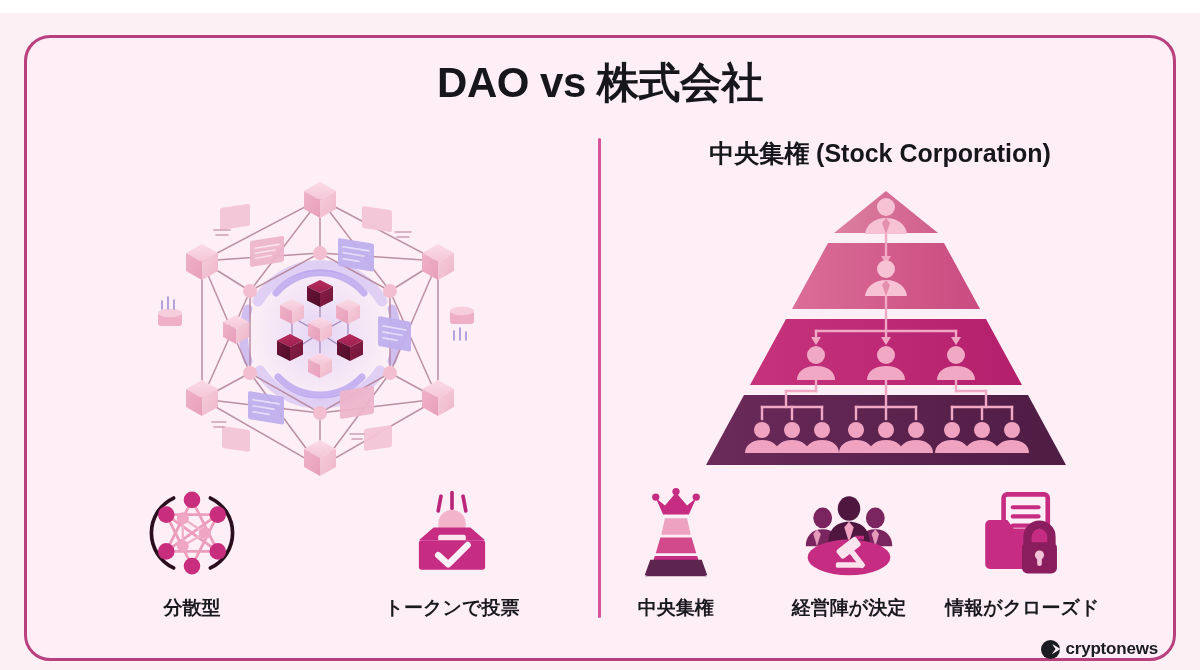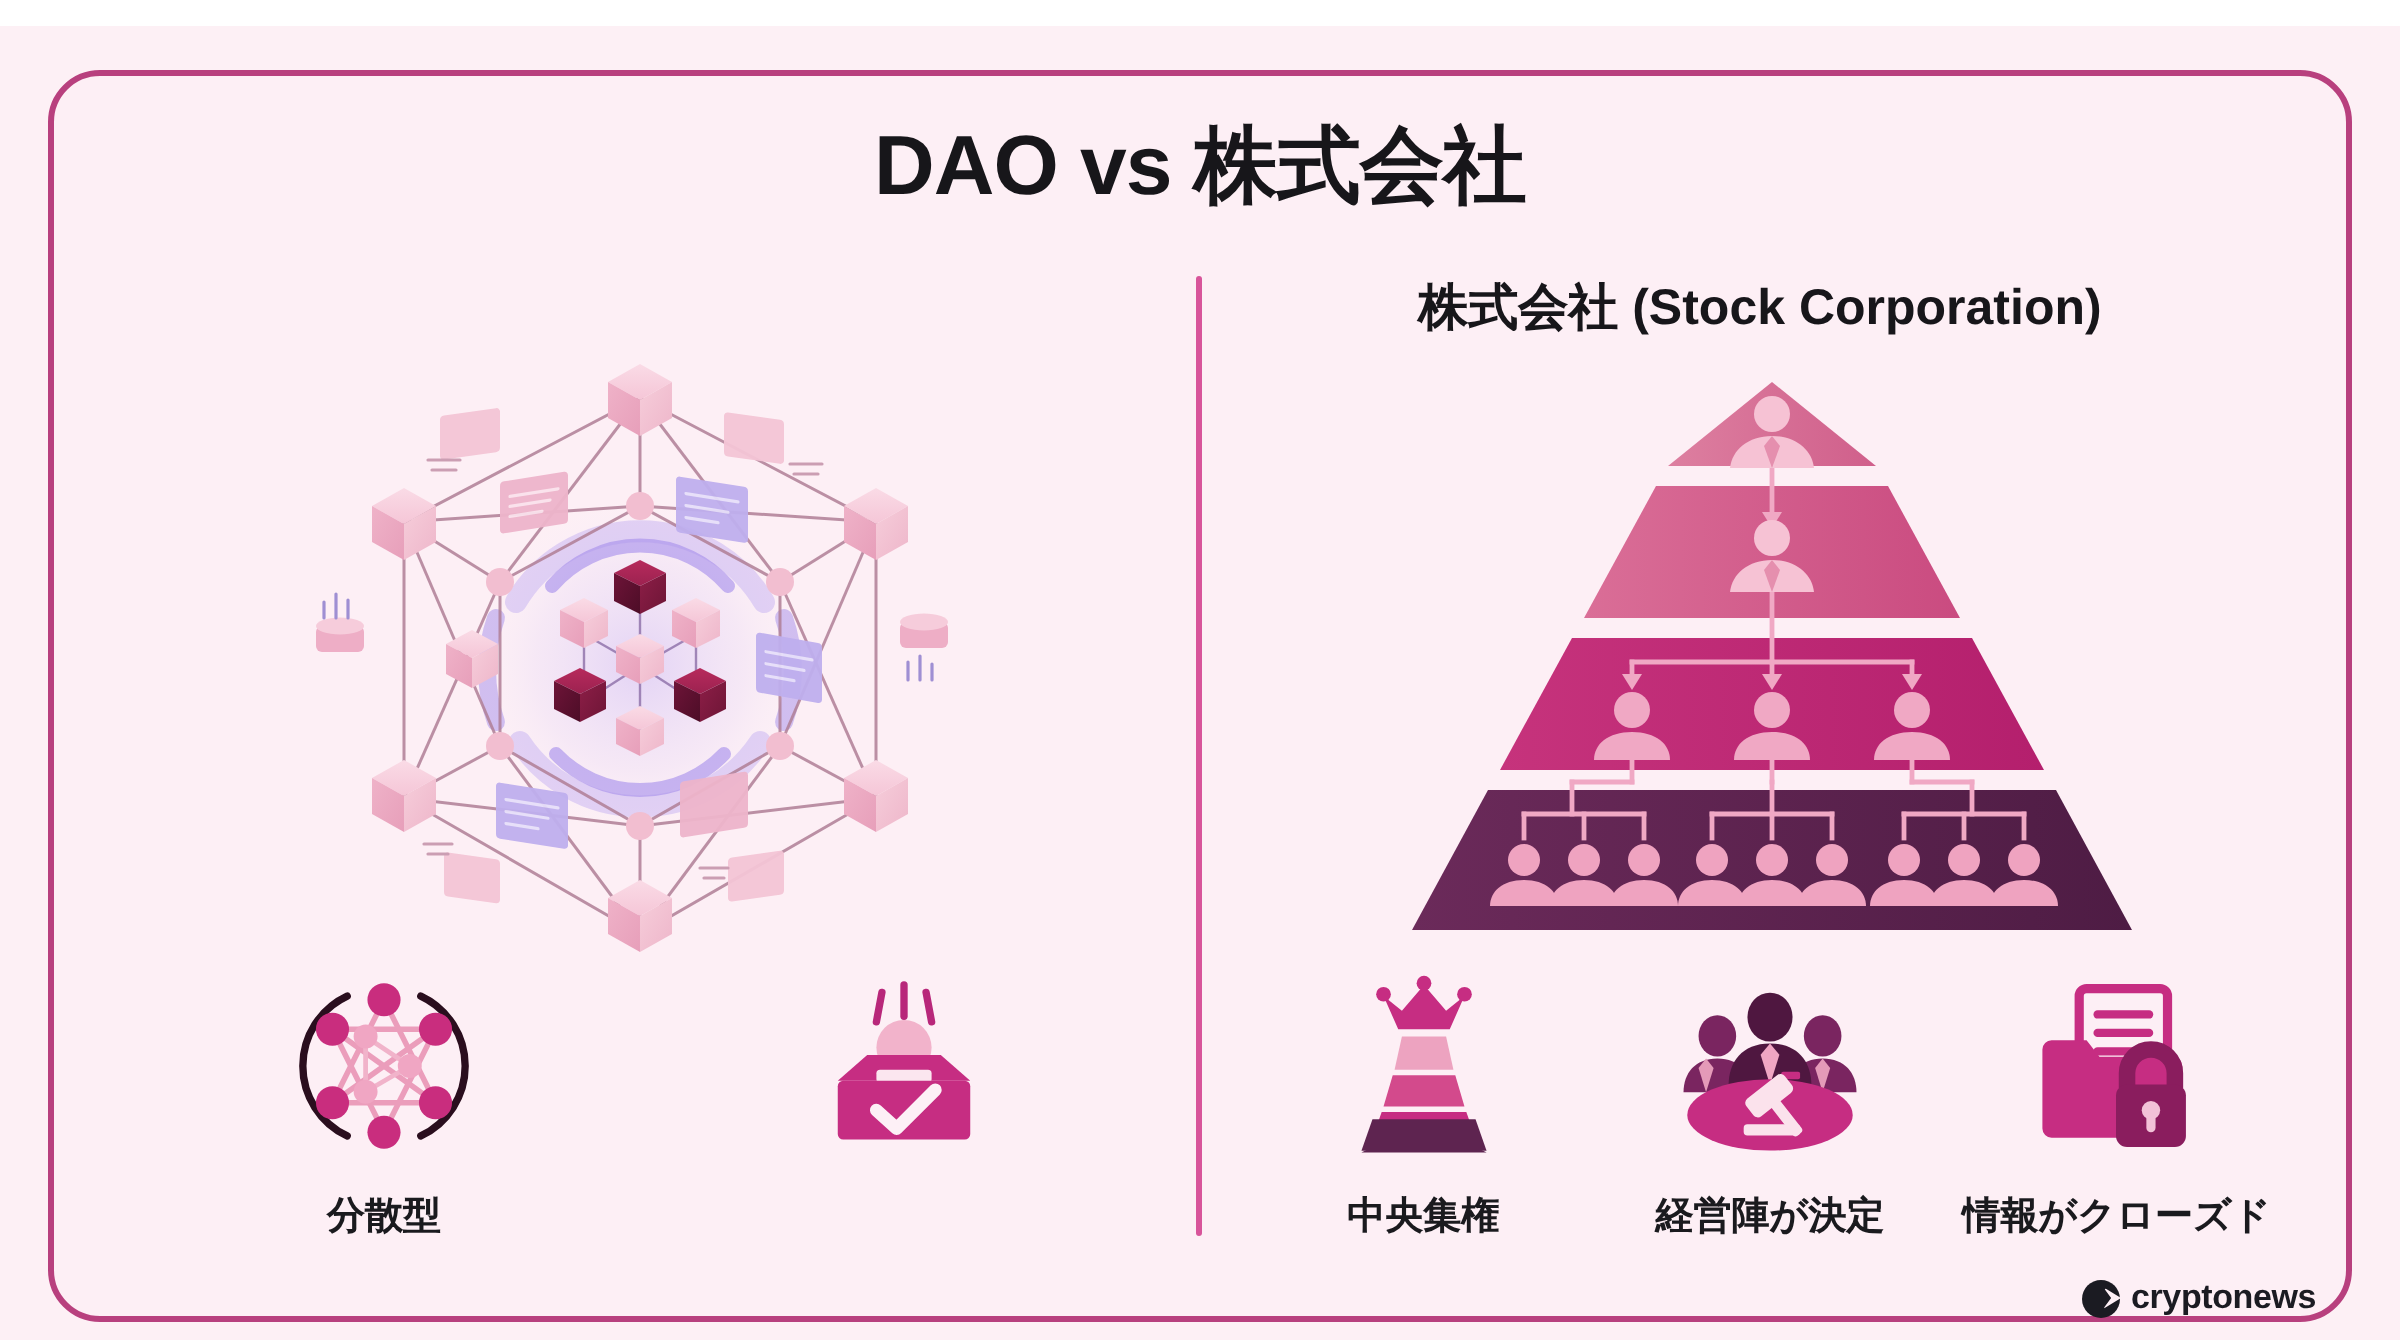--- a/index.html
+++ b/index.html
@@ -77,21 +77,21 @@
   .art-dao   { left: 150px; top: 168px; width: 340px; height: 300px; }
   .art-corp  { left: 700px; top: 172px; width: 372px; height: 290px; }
 
   
   .features {
     position: absolute;
     display: flex;
     top: 468px;
   }
   .features.left  { left: 62px;  width: 520px; }
-  .features.right { left: 625px; width: 520px; }
+  .features.right { left: 589px; width: 520px; }
   .feature {
     flex: 1 1 0;
     display: flex;
     flex-direction: column;
     align-items: center;
   }
   .feature .ficon {
     height: 104px;
     display: flex;
     align-items: center;
@@ -138,21 +138,21 @@
 </style>
 </head>
 <body>
 
 <div class="poster">
 
   <div class="frame"></div>
 
   <div class="title">DAO vs 株式会社</div>
 
-  <div class="col-head right">株式会社 (Stock Corporation)</div>
+  <div class="col-head right">中央集権 (Stock Corporation)</div>
 
   <div class="divider"></div>
 
   <div class="art art-dao">
     <svg viewBox="0 0 340 300" width="340" height="300" xmlns="http://www.w3.org/2000/svg">
       <defs>
         <linearGradient id="cubeTop" x1="0" y1="0" x2="0" y2="1">
           <stop offset="0" stop-color="#fadbe6"></stop>
             <stop offset="1" stop-color="#f5c6d7"></stop>
         </linearGradient>
@@ -545,20 +545,21 @@
             <line x1="50" y1="6" x2="50" y2="23"></line>
             <line x1="62" y1="10" x2="65" y2="26"></line>
           </g>
           <circle cx="50" cy="40" r="15" fill="#f2b3cb"></circle>
           <path d="M14 58 L30 44 L70 44 L86 58 Z" fill="#c62d82"></path>
           <rect x="35" y="52" width="30" height="7" rx="2" fill="#fbe6ef"></rect>
           <rect x="14" y="58" width="72" height="32" rx="3" fill="#c62d82"></rect>
           <path d="M35 74 L46 84 L67 63" fill="none" stroke="#fdf0f6" stroke-width="7" stroke-linecap="round" stroke-linejoin="round"></path>
         </svg>
       </div>
+      <div class="flabel">トークンで投票</div>
     </div>
 
 
   </div>
 
   <div class="features right">
 
     <div class="feature">
       <div class="ficon">
         <svg viewBox="0 0 100 100" width="92" height="92" xmlns="http://www.w3.org/2000/svg">

